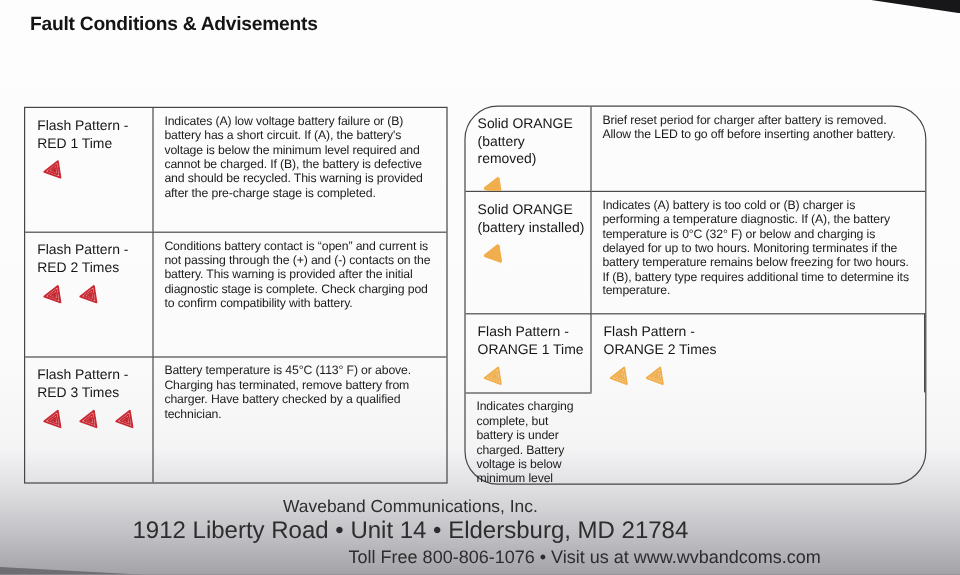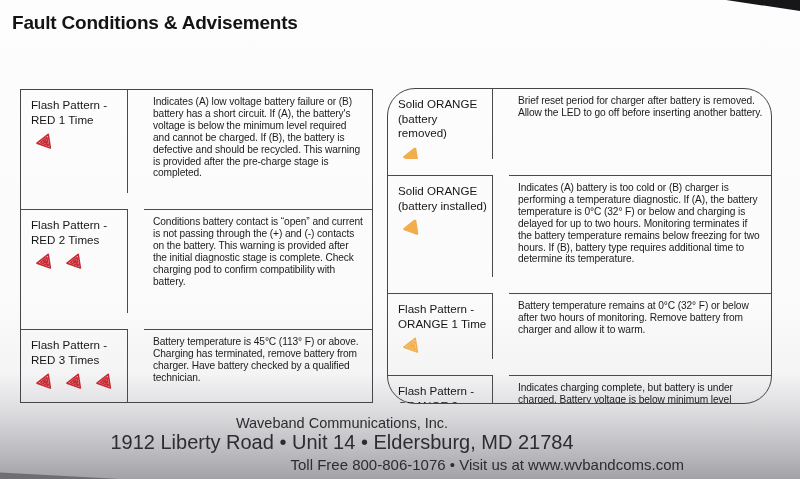--- a/index.html
+++ b/index.html
@@ -20,34 +20,33 @@
     position:absolute;top:0;right:0;width:74px;height:11px;
     background:#17171a;
     clip-path:polygon(0 0,100% 0,100% 100%);
   }
   .corner-bottom-left{
     position:absolute;bottom:0;left:0;width:120px;height:8px;
     background:#6e6e73;
     clip-path:polygon(0 20%,100% 100%,0 100%);
   }
   .title{
-    position:absolute;left:12px;top:12px;
-    font-size:19px;font-weight:bold;color:#141414;
+    position:absolute;left:25px;top:12px;
+    font-size:16px;font-weight:bold;color:#141414;
     letter-spacing:-0.2px;
   }
   .intro{
     position:absolute;left:22px;top:41px;width:754px;
     font-size:14.5px;line-height:19px;color:#242424;
   }
   .dtable{
     position:absolute;
     display:grid;
     border:1.5px solid #45454a;
     background:transparent;
-    gap:16px;
   }
   .dtable.left{
     left:20px;top:89px;width:351px;height:312px;
     grid-template-columns:107px 1fr;
     grid-template-rows:103px 104px auto;
   }
   .dtable.right{
     left:387px;top:88px;width:383px;height:314px;
     grid-template-columns:105px 1fr;
     grid-template-rows:70px 102px 66px auto;
@@ -180,21 +179,20 @@
       <div class="pattern-label">Flash Pattern -
 ORANGE 1 Time</div>
       <div class="icon-row">
           <svg width="25" height="23" viewBox="0 0 24 24">
             <path d="M5 12.6 L18 5.4 L18 19.8 Z" transform="translate(13.67 12.6) scale(1) translate(-13.67 -12.6)" fill="none" stroke="#f0ae4d" stroke-width="1.7" stroke-linejoin="round" stroke-linecap="round"></path>
             <path d="M5 12.6 L18 5.4 L18 19.8 Z" transform="translate(13.67 12.6) scale(0.6) translate(-13.67 -12.6)" fill="none" stroke="#f0ae4d" stroke-width="2.6" stroke-linejoin="round" stroke-linecap="round"></path>
             <path d="M5 12.6 L18 5.4 L18 19.8 Z" transform="translate(13.67 12.6) scale(0.28) translate(-13.67 -12.6)" fill="#f0ae4d" stroke="#f0ae4d" stroke-width="4.5" stroke-linejoin="round" stroke-linecap="round"></path>
           </svg>
         </div>
     </div>
-    <div class="cell desc-cell">Battery temperature remains at 0°C (32° F) or below after two hours of monitoring. Remove battery from charger and allow it to warm.</div>
 
     <div class="cell label-cell">
       <div class="pattern-label">Flash Pattern -
 ORANGE 2 Times</div>
       <div class="icon-row">
           <svg width="25" height="23" viewBox="0 0 24 24">
             <path d="M5 12.6 L18 5.4 L18 19.8 Z" transform="translate(13.67 12.6) scale(1) translate(-13.67 -12.6)" fill="none" stroke="#f0ae4d" stroke-width="1.7" stroke-linejoin="round" stroke-linecap="round"></path>
             <path d="M5 12.6 L18 5.4 L18 19.8 Z" transform="translate(13.67 12.6) scale(0.6) translate(-13.67 -12.6)" fill="none" stroke="#f0ae4d" stroke-width="2.6" stroke-linejoin="round" stroke-linecap="round"></path>
             <path d="M5 12.6 L18 5.4 L18 19.8 Z" transform="translate(13.67 12.6) scale(0.28) translate(-13.67 -12.6)" fill="#f0ae4d" stroke="#f0ae4d" stroke-width="4.5" stroke-linejoin="round" stroke-linecap="round"></path>
           </svg>

